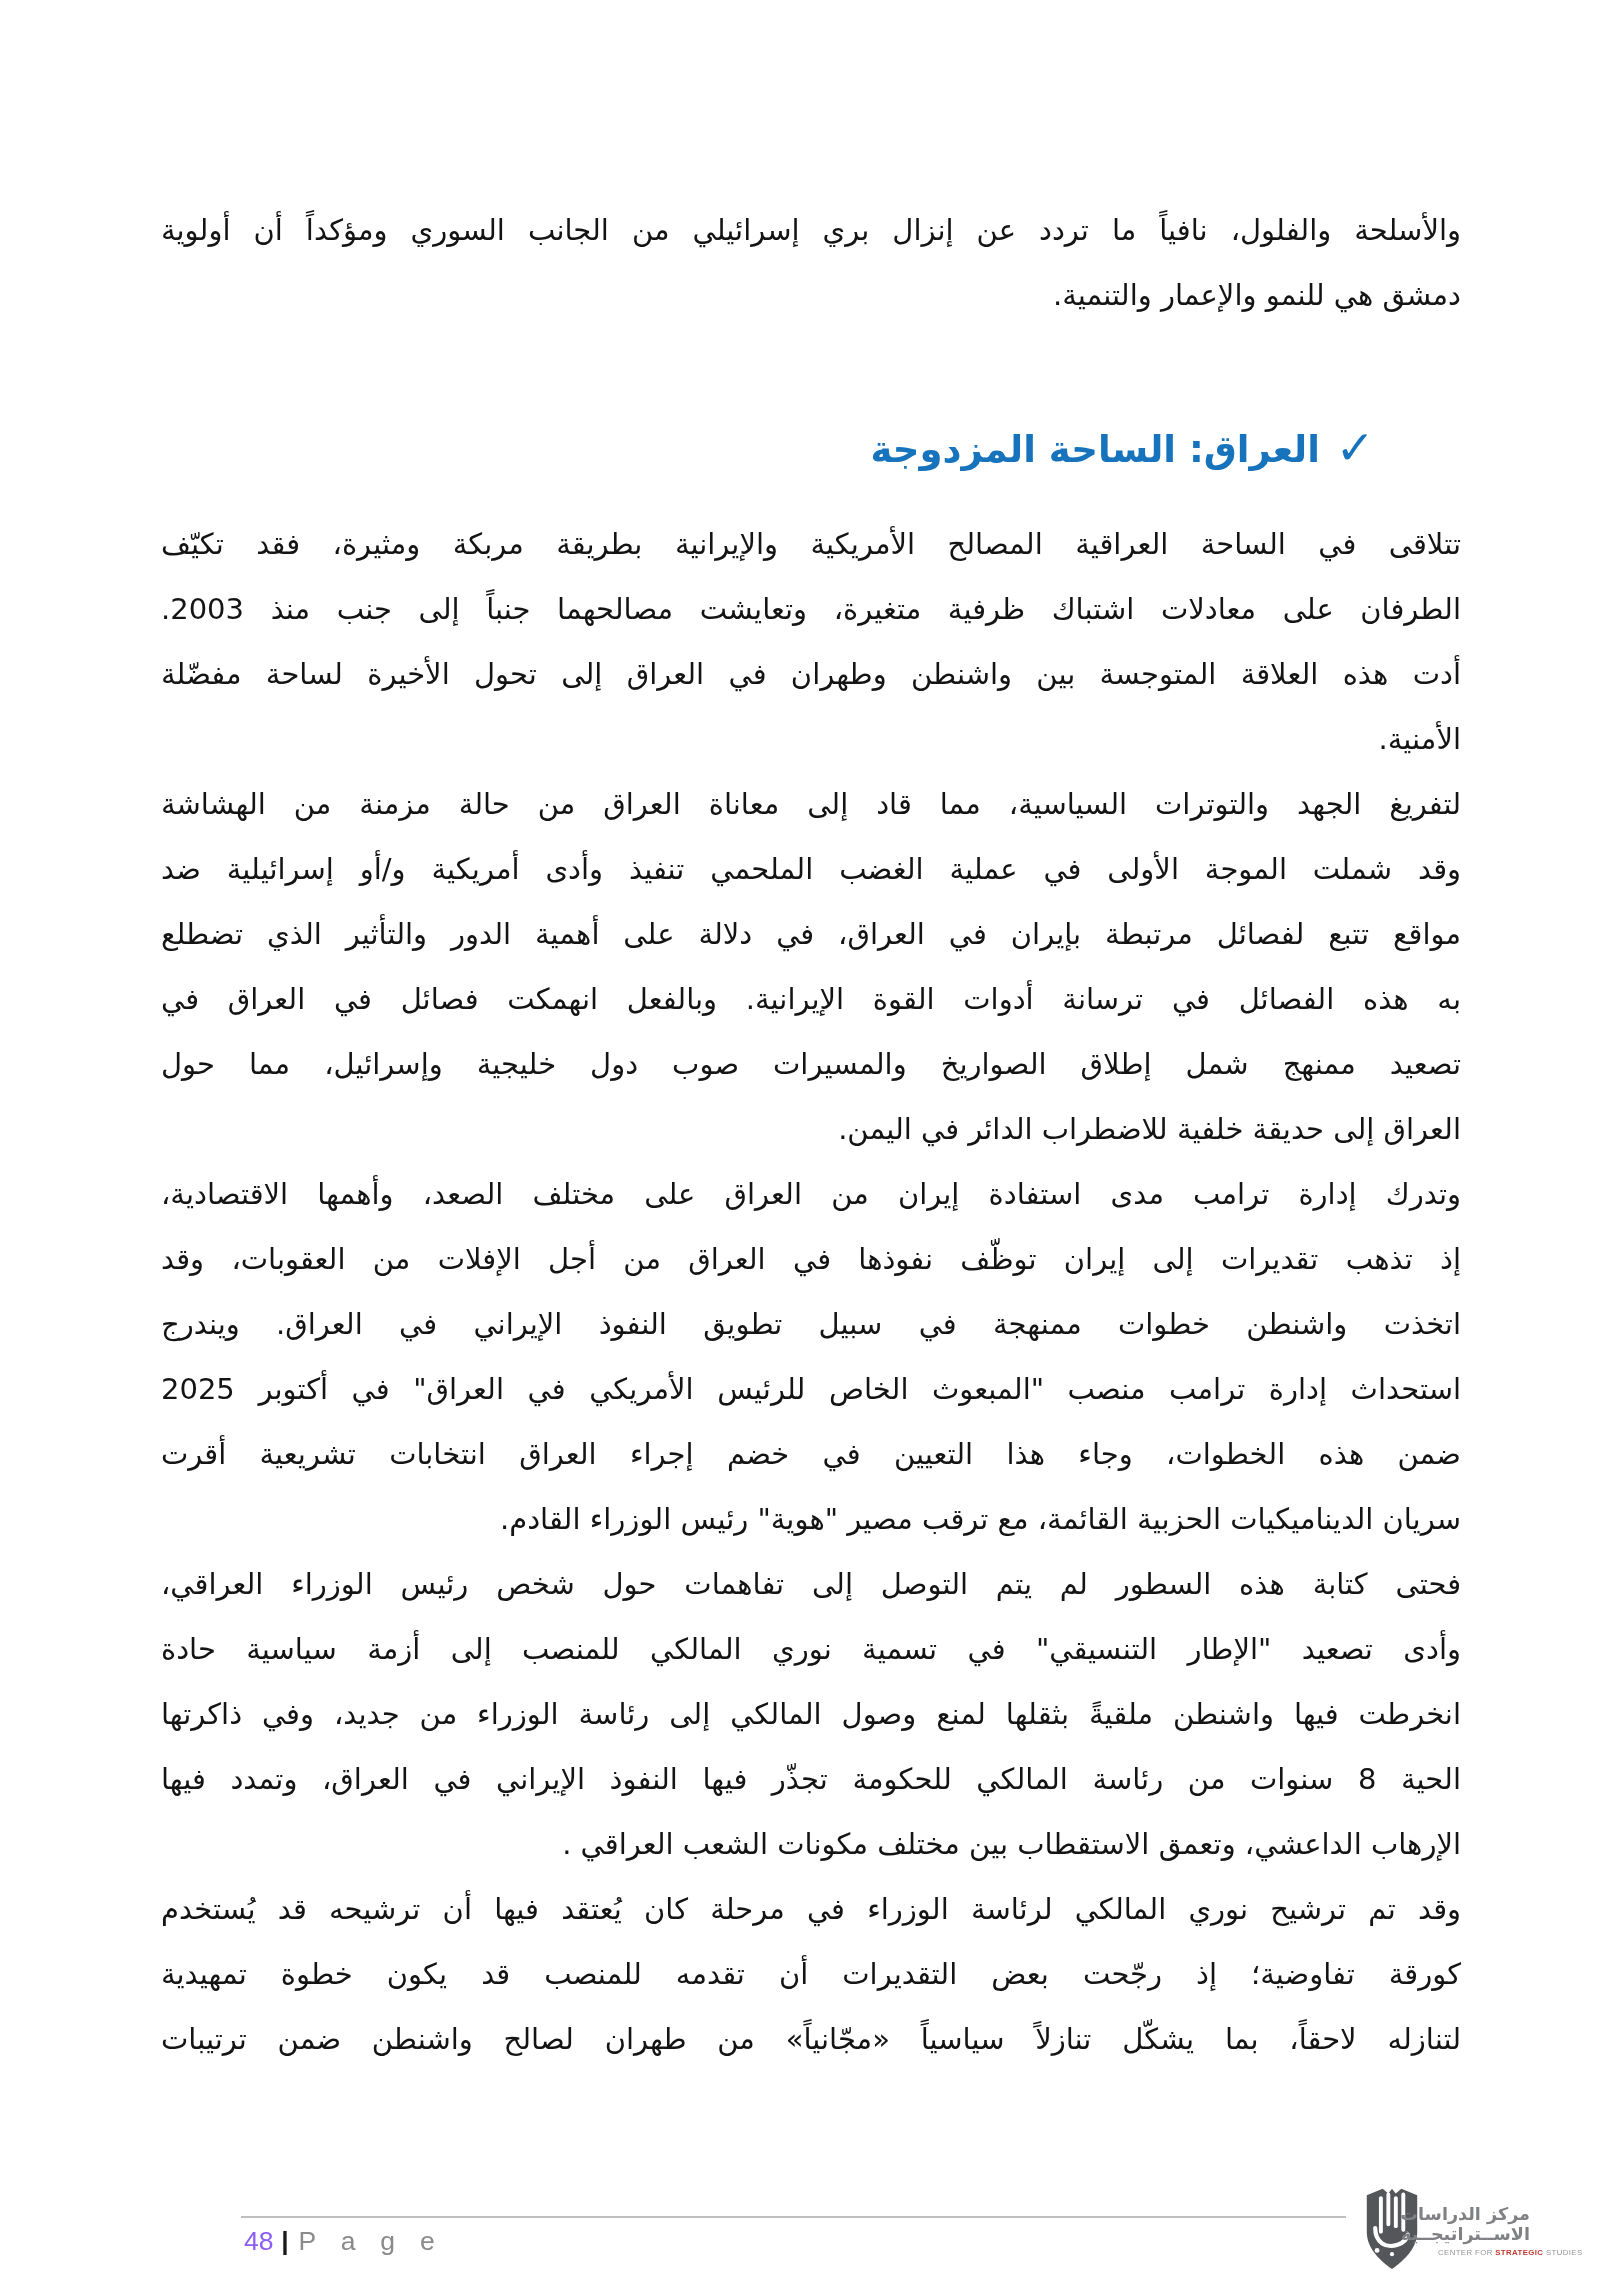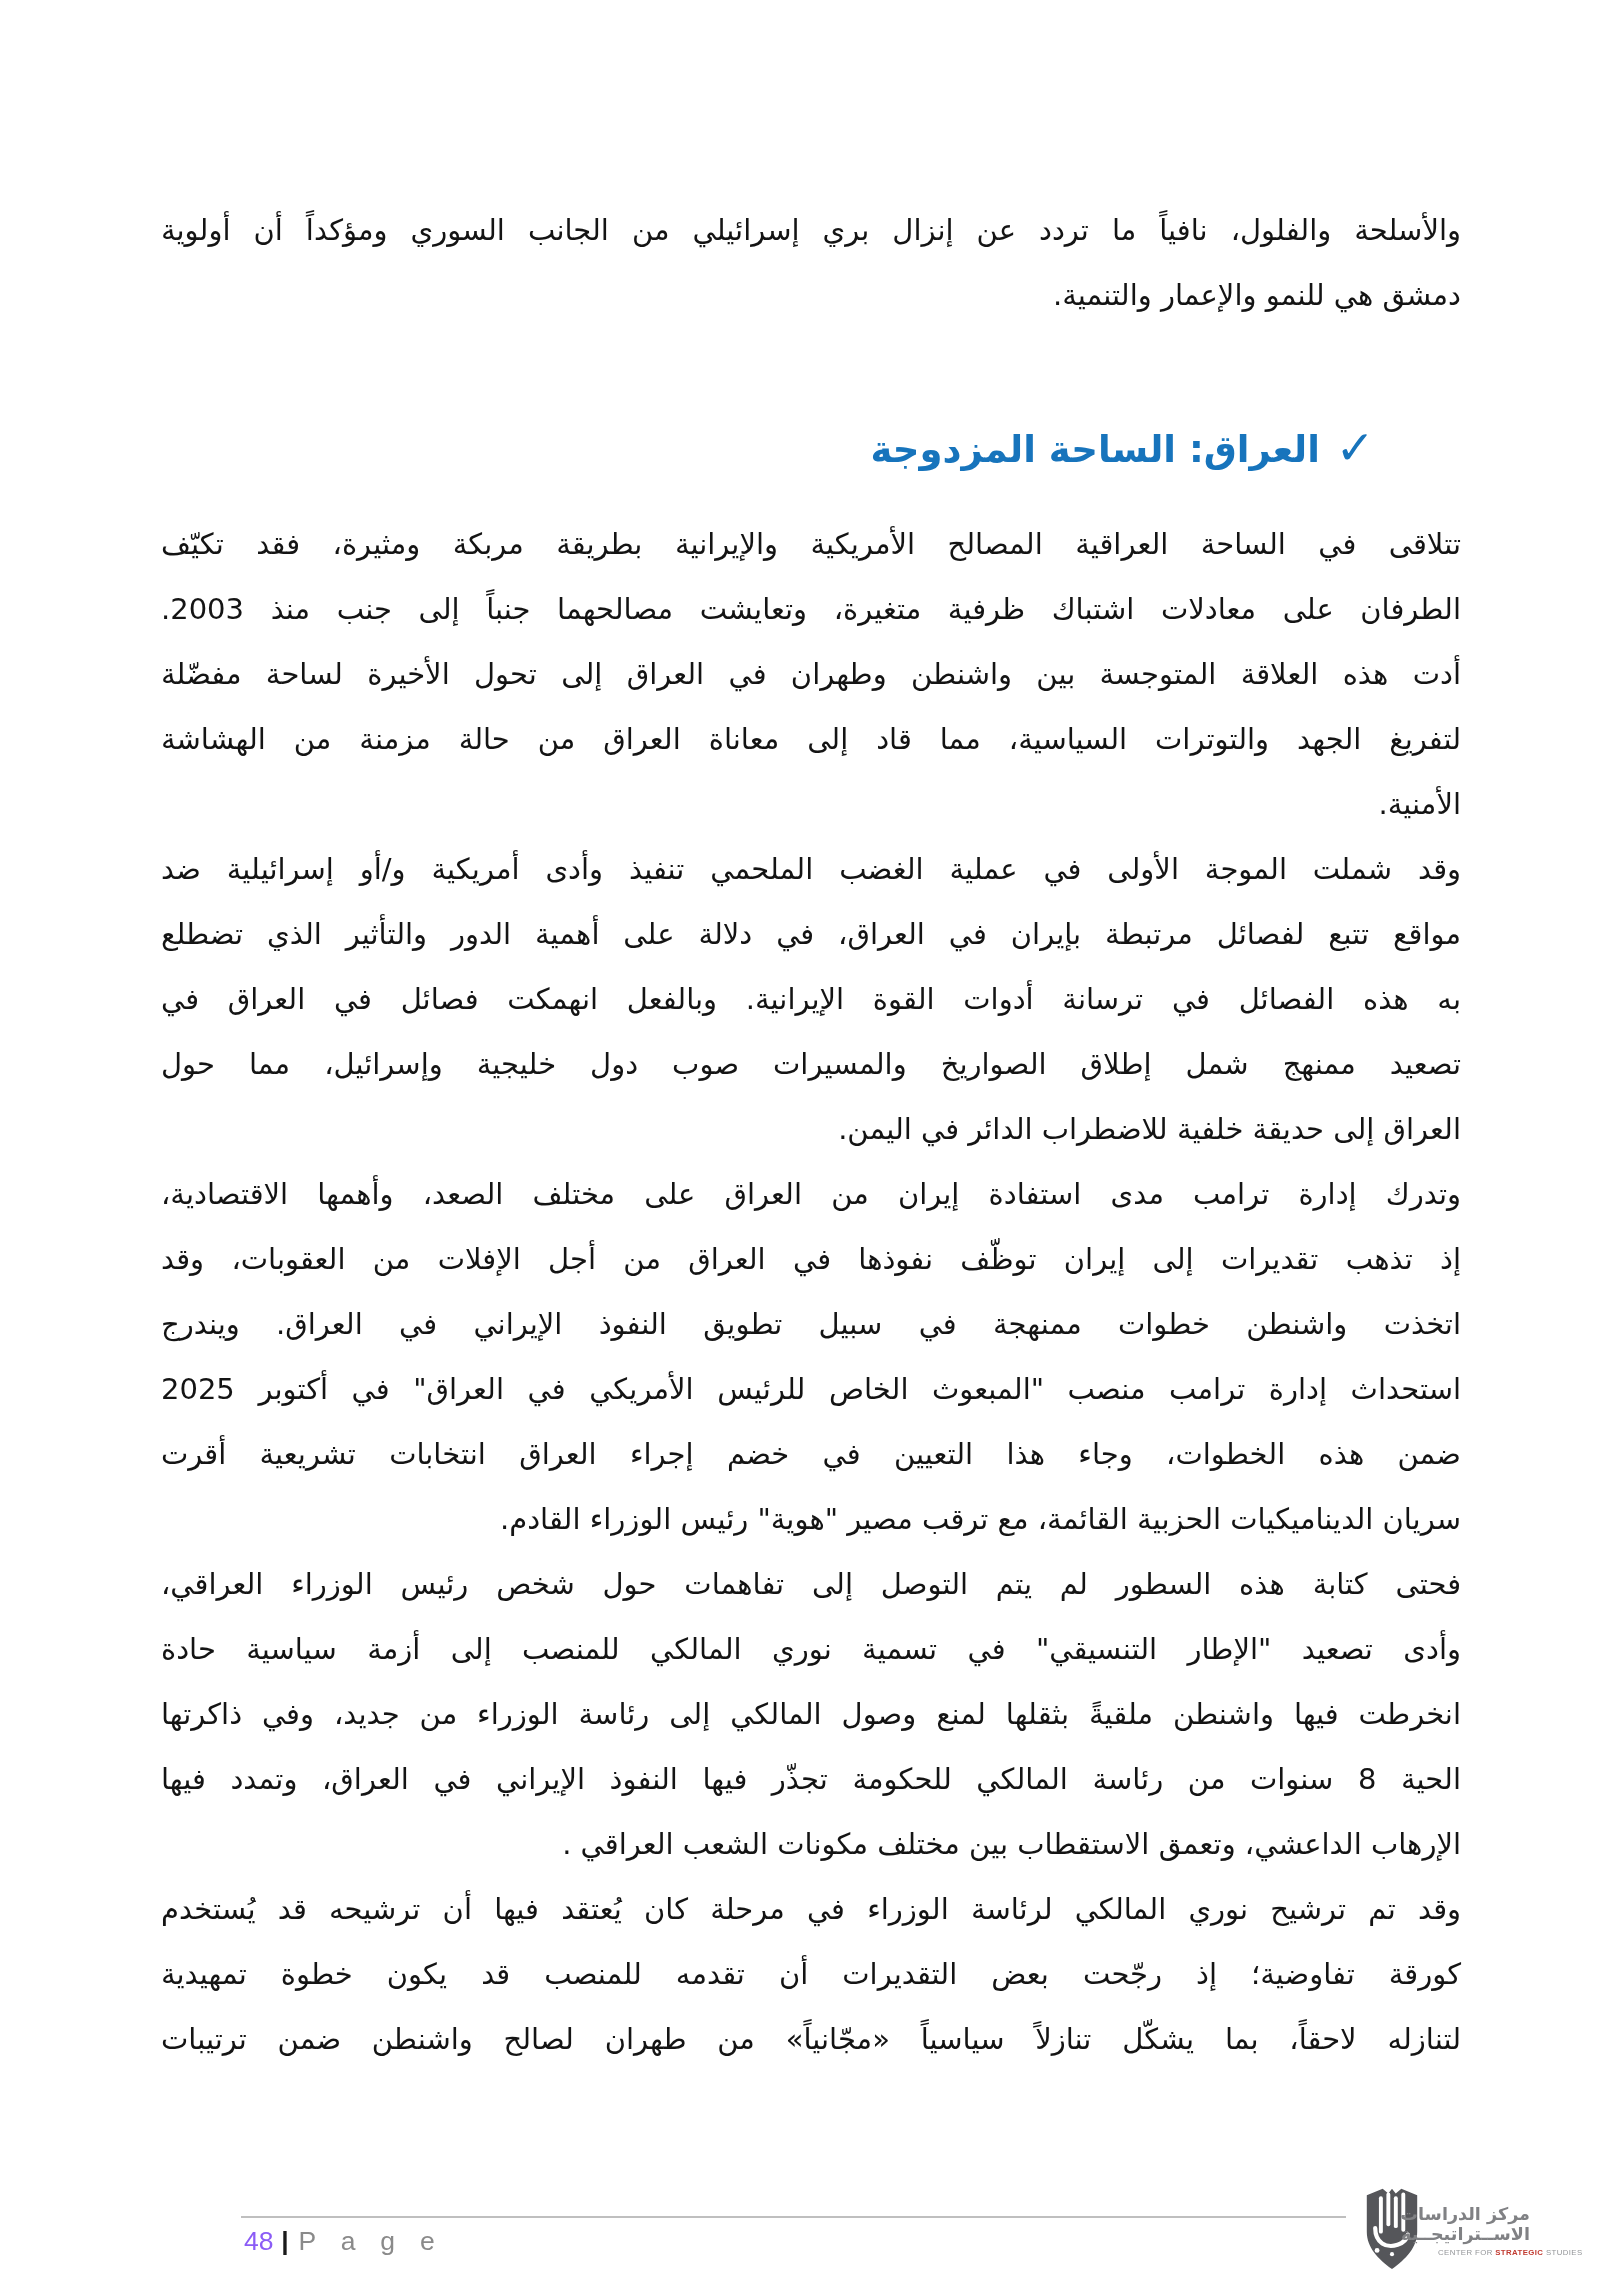--- a/index.html
+++ b/index.html
@@ -118,22 +118,22 @@
     <div class="heading">
       <span class="check">✓</span>
       <span class="heading-text">العراق: الساحة المزدوجة</span>
     </div>
 
     <div class="bodytext">
         <div class="para" dir="rtl">
           <div class="line">تتلاقى في الساحة العراقية المصالح الأمريكية والإيرانية بطريقة مربكة ومثيرة، فقد تكيّف</div>
           <div class="line">الطرفان على معادلات اشتباك ظرفية متغيرة، وتعايشت مصالحهما جنباً إلى جنب منذ 2003.</div>
           <div class="line">أدت هذه العلاقة المتوجسة بين واشنطن وطهران في العراق إلى تحول الأخيرة لساحة مفضّلة</div>
+          <div class="line endline">الأمنية.</div>
           <div class="line">لتفريغ الجهد والتوترات السياسية، مما قاد إلى معاناة العراق من حالة مزمنة من الهشاشة</div>
-          <div class="line endline">الأمنية.</div>
         </div>
         <div class="para" dir="rtl">
           <div class="line">وقد شملت الموجة الأولى في عملية الغضب الملحمي تنفيذ وأدى أمريكية و/أو إسرائيلية ضد</div>
           <div class="line">مواقع تتبع لفصائل مرتبطة بإيران في العراق، في دلالة على أهمية الدور والتأثير الذي تضطلع</div>
           <div class="line">به هذه الفصائل في ترسانة أدوات القوة الإيرانية. وبالفعل انهمكت فصائل في العراق في</div>
           <div class="line">تصعيد ممنهج شمل إطلاق الصواريخ والمسيرات صوب دول خليجية وإسرائيل، مما حول</div>
           <div class="line endline">العراق إلى حديقة خلفية للاضطراب الدائر في اليمن.</div>
         </div>
         <div class="para" dir="rtl">
           <div class="line">وتدرك إدارة ترامب مدى استفادة إيران من العراق على مختلف الصعد، وأهمها الاقتصادية،</div>

